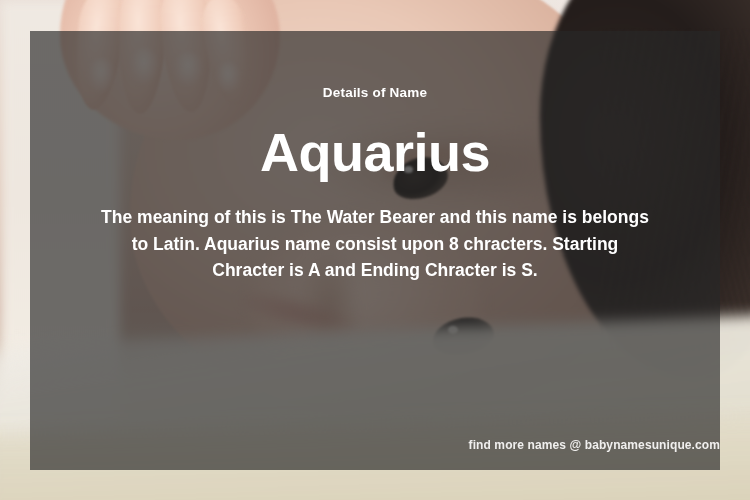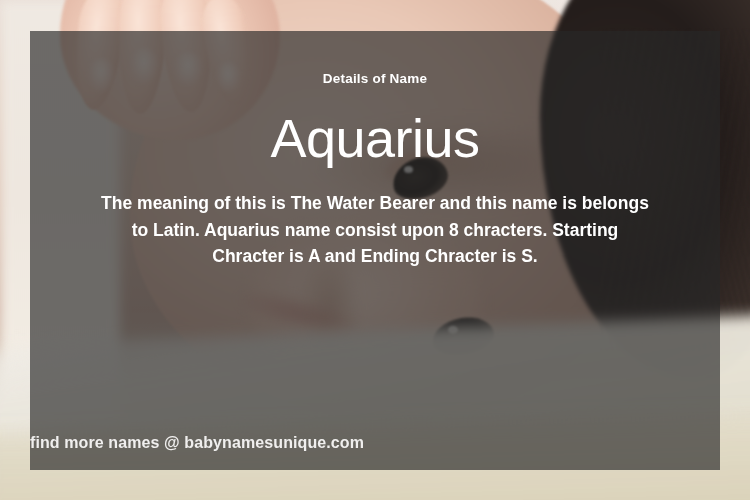--- a/index.html
+++ b/index.html
@@ -226,33 +226,33 @@
     width: 690px;
     height: 439px;
     background: rgba(40, 40, 40, 0.66);
     box-sizing: border-box;
     display: flex;
     flex-direction: column;
     align-items: center;
   }
 
   .kicker {
-    margin-top: 41px;
+    margin-top: 55px;
     font-size: 13.5px;
     font-weight: bold;
     color: #ffffff;
     letter-spacing: 0.2px;
     text-align: center;
     line-height: 1;
   }
 
   .title {
     margin-top: 24px;
     font-size: 54px;
-    font-weight: normal;
+    font-weight: bold;
     color: #ffffff;
     letter-spacing: -0.5px;
     line-height: 1.05;
     text-align: center;
   }
 
   .desc {
     margin-top: 24px;
     width: 560px;
     font-size: 17.5px;
@@ -260,24 +260,24 @@
     color: #ffffff;
     line-height: 1.52;
     text-align: center;
   }
 
   .footer {
     position: absolute;
     left: 0;
     right: 0;
     bottom: 18px;
-    font-size: 16px;
+    font-size: 12px;
     font-weight: bold;
     color: #f0efee;
-    text-align: left;
+    text-align: right;
     letter-spacing: 0.1px;
   }
 </style>
 </head>
 <body>
 
 <div id="card">
 
   <div class="photo">
     <div class="bg-wall"></div>

